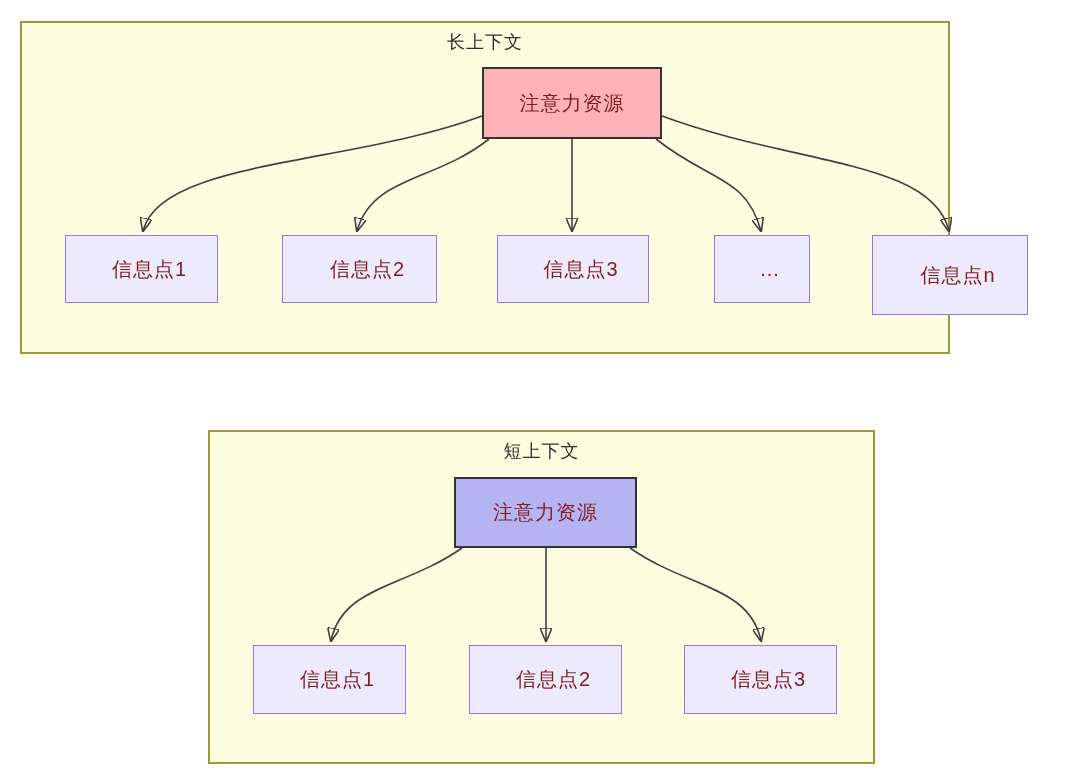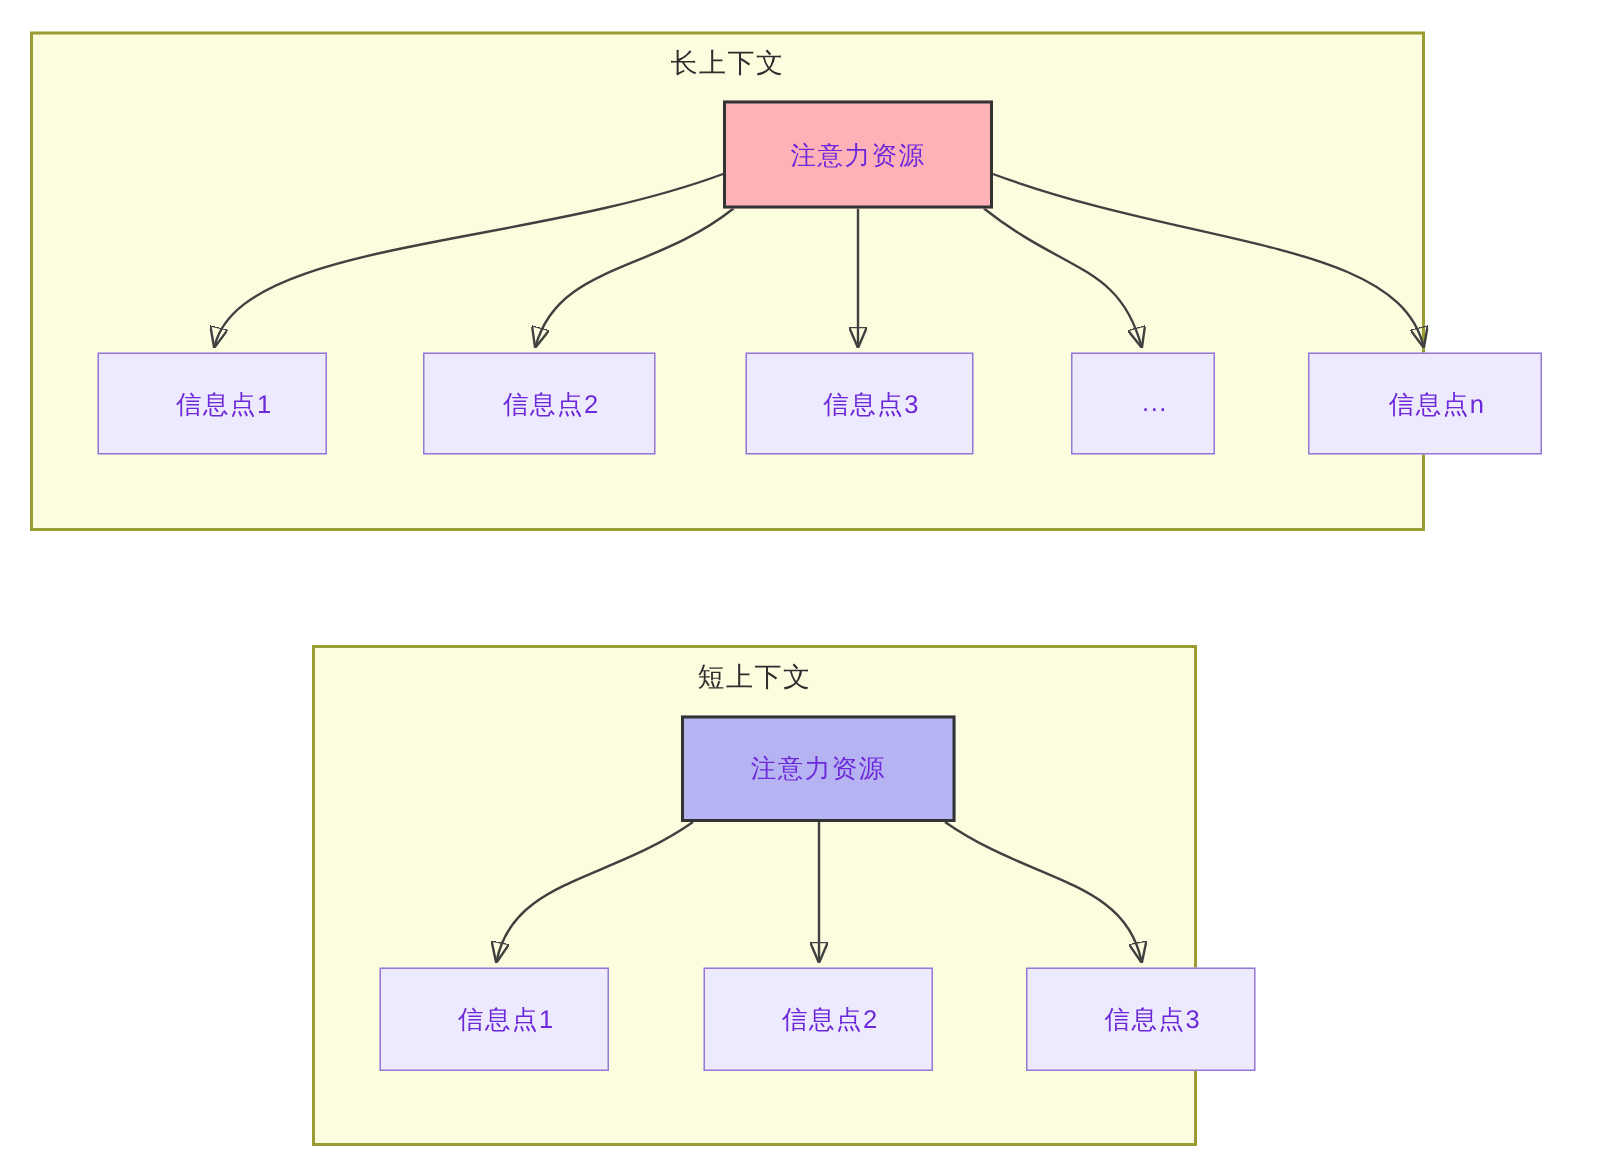--- a/index.html
+++ b/index.html
@@ -29,22 +29,22 @@
     font-size: 18px;
     color: #2e2e2e;
     letter-spacing: 1px;
   }
   .node {
     position: absolute;
     display: flex;
     align-items: center;
     justify-content: center;
     box-sizing: border-box;
-    font-size: 17px;
-    color: #6d28d9;
+    font-size: 20px;
+    color: #7f1d1d;
     letter-spacing: 1px;
   }
   .root-node {
     border: 2.5px solid #333333;
   }
   .root-long  { background: #ffb1b8; }
   .root-short { background: #b6b3f2; }
   .leaf-node {
     background: #eceafc;
     border: 1.5px solid #9777d4;
@@ -66,21 +66,21 @@
 </style>
 </head>
 <body>
 
 <div class="canvas">
 
   <div class="group" style="left:20px; top:21px; width:930px; height:333px;">
     <div class="group-title" style="top:7px;">长上下文</div>
   </div>
 
-  <div class="group" style="left:208px; top:430px; width:590px; height:334px;">
+  <div class="group" style="left:208px; top:430px; width:667px; height:334px;">
     <div class="group-title" style="top:7px;">短上下文</div>
   </div>
 
   <svg class="arrows" viewBox="0 0 1080 774" xmlns="http://www.w3.org/2000/svg">
     <defs>
       <marker id="arrowhead" markerUnits="userSpaceOnUse" markerWidth="14" markerHeight="12" viewBox="0 0 14 12" refX="13" refY="6" orient="auto">
         <path d="M0,0 L14,6 L0,12 Z" fill="#404040" stroke="none"></path>
       </marker>
     </defs>
     <path d="M 482 116 C 350 165, 160 160, 143 231" marker-end="url(#arrowhead)"></path>
@@ -93,21 +93,21 @@
     <path d="M 546 548 L 546 641" marker-end="url(#arrowhead)"></path>
     <path d="M 630 548 C 687 588, 750 586, 761 641" marker-end="url(#arrowhead)"></path>
   </svg>
 
   <div class="node root-node root-long" style="left:482px; top:67px; width:180px; height:72px;">注意力资源</div>
 
   <div class="node leaf-node" style="left:65px; top:235px; width:153px; height:68px;">信息点1</div>
   <div class="node leaf-node" style="left:282px; top:235px; width:155px; height:68px;">信息点2</div>
   <div class="node leaf-node" style="left:497px; top:235px; width:152px; height:68px;">信息点3</div>
   <div class="node leaf-node" style="left:714px; top:235px; width:96px; height:68px;">...</div>
-  <div class="node leaf-node" style="left:872px; top:235px; width:156px; height:68px;">信息点n</div>
+  <div class="node leaf-node" style="left:872px; top:235px; width:156px; height:80px;">信息点n</div>
 
   <div class="node root-node root-short" style="left:454px; top:477px; width:183px; height:71px;">注意力资源</div>
 
   <div class="node leaf-node" style="left:253px; top:645px; width:153px; height:69px;">信息点1</div>
   <div class="node leaf-node" style="left:469px; top:645px; width:153px; height:69px;">信息点2</div>
   <div class="node leaf-node" style="left:684px; top:645px; width:153px; height:69px;">信息点3</div>
 
 </div>
 
 </body></html>

